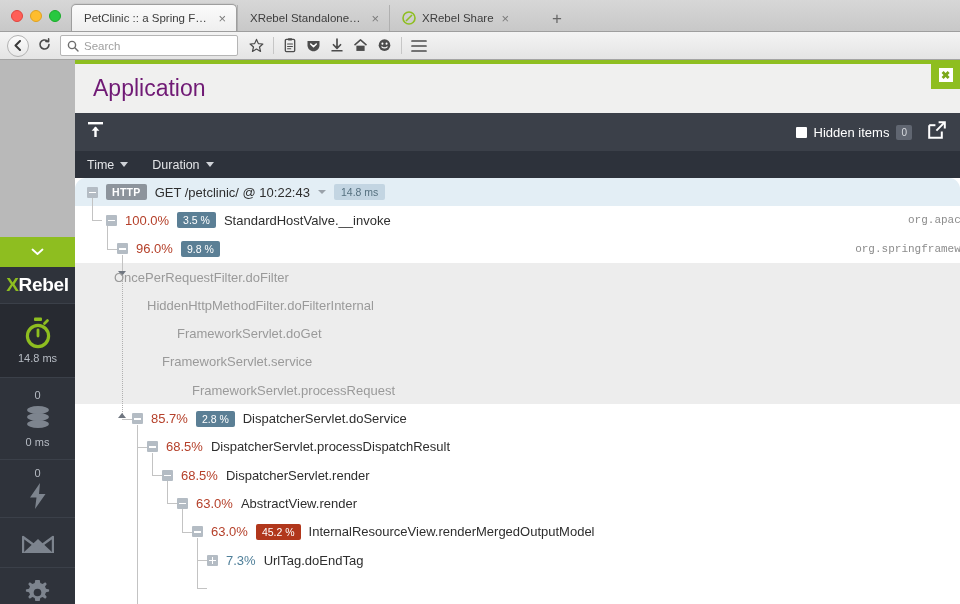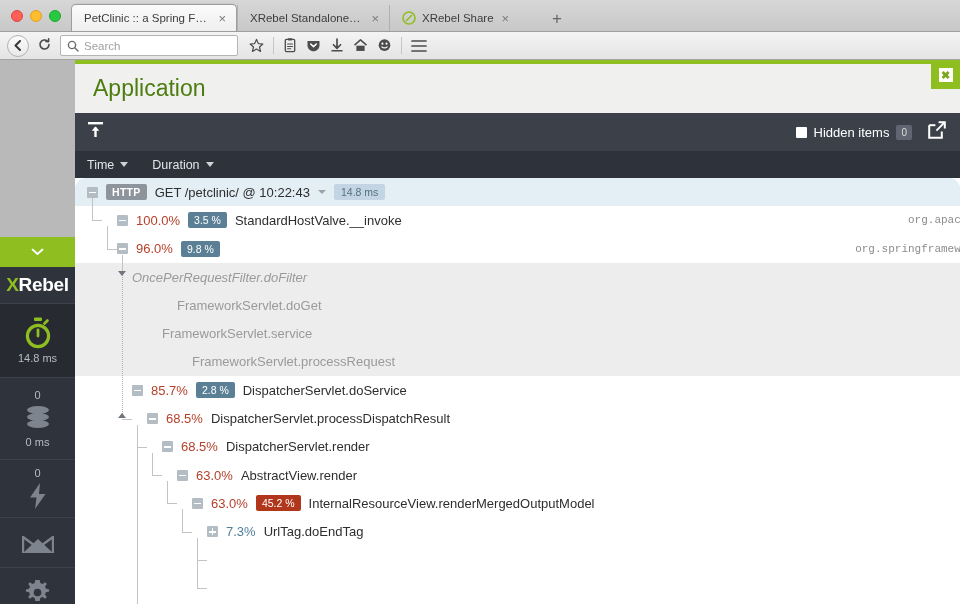--- a/index.html
+++ b/index.html
@@ -143,21 +143,21 @@
   .rail-val { font-size: 11px; color: #b7bcc4; line-height: 1.1; }
   .rail-icon { line-height: 0; }
 
   
   .panel { position: absolute; left: 75px; top: 0; width: 885px; height: 544px; background: #fff; }
   .panel-accent { height: 4px; background: #8ebe20; }
   .panel-head {
     height: 49px; background: #f0f0ef; display: flex; align-items: center;
     padding-left: 18px; position: relative;
   }
-  .panel-title { font-size: 23px; color: #4d7c0f; font-weight: normal; }
+  .panel-title { font-size: 23px; color: #701a75; font-weight: normal; }
   .closebtn {
     position: absolute; right: 0; top: -4px; width: 29px; height: 29px;
     background: #8ebe20; display: flex; align-items: center; justify-content: center;
   }
   .closebox {
     width: 14px; height: 14px; background: #fff; color: #7ba81b;
     font-size: 11px; font-weight: bold; line-height: 14px; text-align: center;
   }
 
   .toolbar {
@@ -499,43 +499,48 @@
             <div class="row root">
               <div class="row-inner" style="padding-left: 12px;">
                 <span class="tog"></span>
                 <span class="http-badge">HTTP</span>
                 <span class="root-label">GET /petclinic/ @ 10:22:43</span>
                 <span class="caret-sm"></span>
                 <span class="ms-badge">14.8 ms</span>
               </div>
             </div>
             <div class="row">
-              <div class="row-inner" style="padding-left: 42px;">
+              <div class="row-inner" style="padding-left: 31px;">
                 <span class="tog"></span>
                 <span class="pct" style="min-width: auto;">100.0%</span>
                 <span class="selfbadge">3.5 %</span>
                 <span class="mname">StandardHostValve.__invoke</span>
               </div>
               <div class="pkg-clip">
                 <div class="pkg" style="right: -14px;">org.apache</div>
               </div>
             </div>
             <div class="row">
               <div class="row-inner" style="padding-left: 42px;">
                 <span class="tog"></span>
                 <span class="pct" style="min-width: auto;">96.0%</span>
                 <span class="selfbadge">9.8 %</span>
               </div>
               <div class="pkg-clip">
                 <div class="pkg" style="right: -14px;">org.springframewor</div>
               </div>
             </div>
             <div class="row dim">
-              <div class="row-inner" style="padding-left: 57px; font-style: italic;">
+              <div class="row-inner" style="padding-left: 39px;">
                 <span class="mname muted">OncePerRequestFilter.doFilter</span>
+              </div>
+            </div>
+            <div class="row dim">
+              <div class="row-inner" style="padding-left: 72px;">
+                <span class="mname muted">HiddenHttpMethodFilter.doFilterInternal</span>
               </div>
             </div>
             <div class="row dim">
               <div class="row-inner" style="padding-left: 102px;">
                 <span class="mname muted">FrameworkServlet.doGet</span>
               </div>
             </div>
             <div class="row dim">
               <div class="row-inner" style="padding-left: 87px;">
                 <span class="mname muted">FrameworkServlet.service</span>

